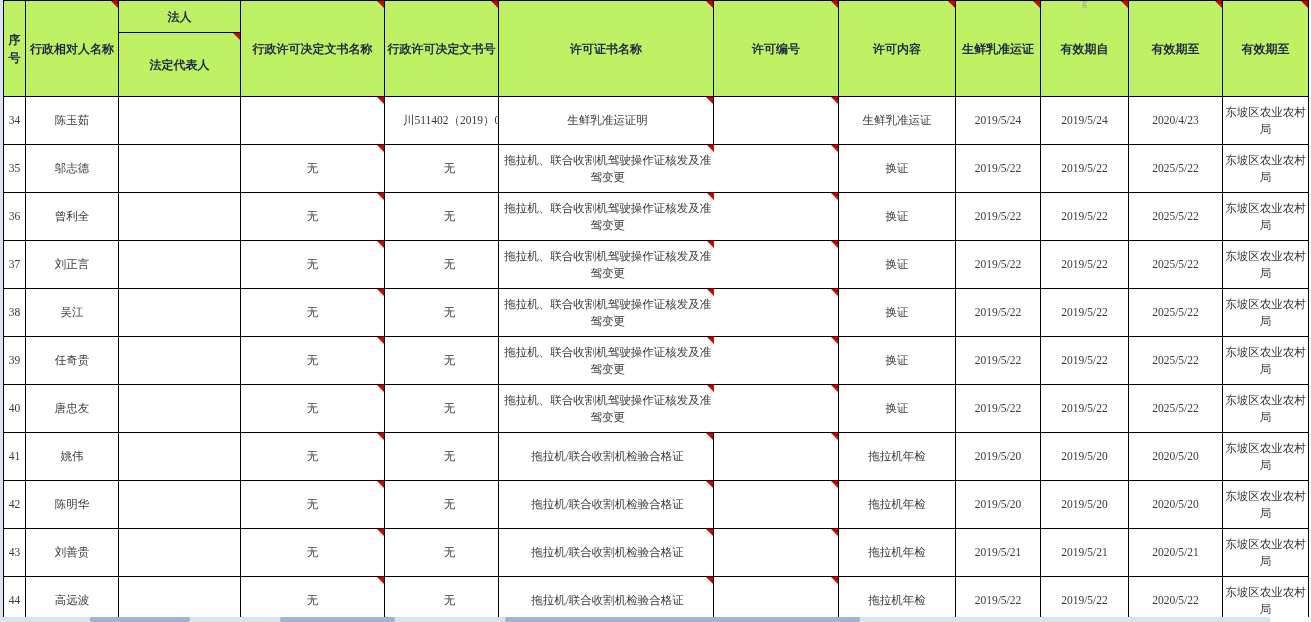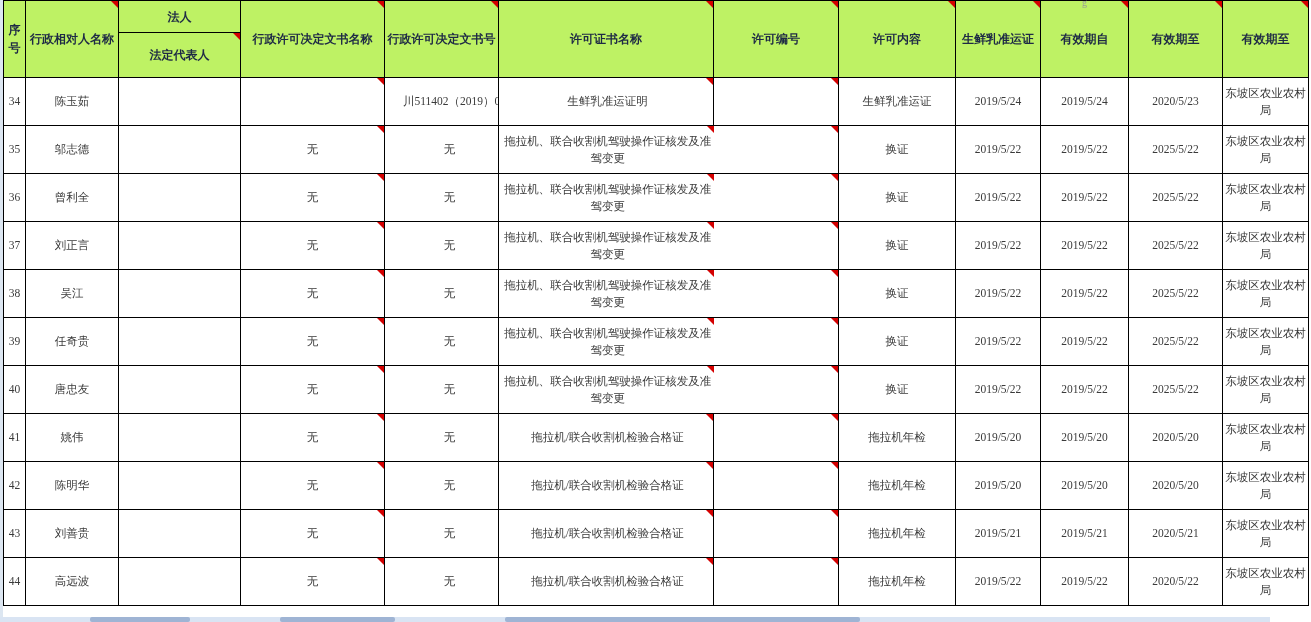--- a/index.html
+++ b/index.html
@@ -5,21 +5,21 @@
   html,body{margin:0;padding:0;background:#ffffff;}
   .page{position:relative;width:1311px;height:622px;background:#ffffff;overflow:hidden;
         font-family:"Liberation Sans",sans-serif;}
   .left-strip{position:absolute;left:0;top:0;width:3px;height:617px;background:#dce6f1;}
   .grid{position:absolute;left:3px;top:0;border-collapse:collapse;table-layout:fixed;width:1305px;}
   .grid th,.grid td{border:1px solid #000;position:relative;overflow:hidden;
         vertical-align:middle;padding:1px 2px;box-sizing:border-box;}
   .grid thead th{background:#bef264;color:#1e2a45;font-size:12px;font-weight:bold;
         text-align:center;line-height:1.5;}
   .grid thead tr.h1 th{height:32px;}
-  .grid thead tr.h2 th{height:45px;}
+  .grid thead tr.h2 th{height:64px;}
   th.c-docno-h{color:#ff0000;margin-left:48px;}
   th.c-seq-h{word-break:break-all;line-height:1.6;padding:8px 4px;}
   .grid tbody td{height:46px;font-family:"Liberation Serif","DejaVu Serif",serif;
         font-size:11.5px;color:#3a3a3a;text-align:center;line-height:1.45;}
   .grid tbody tr{height:48px;}
   td.c-docno{text-align:left;white-space:nowrap;padding-left:18px;}
   td.c-cert{text-align:left;padding-left:5px;}
   td.c-auth{word-break:break-all;padding:2px 2px;}
   td.no-right{border-right:none;}
   td.no-left{border-left:none;}
@@ -77,21 +77,21 @@
           <td class="c-no"><span>34</span></td>
           <td class="c-name"><span>陈玉茹</span></td>
           <td class="c-legal"><span></span></td>
           <td class="c-docname"><span></span><span class="tri"></span></td>
           <td class="c-docno"><span>川511402（2019）000</span></td>
           <td class="c-cert"><span>生鲜乳准运证明</span><span class="tri"></span></td>
           <td class="c-permitno"><span></span><span class="tri"></span></td>
           <td class="c-content"><span>生鲜乳准运证</span></td>
           <td class="c-date"><span>2019/5/24</span></td>
           <td class="c-date"><span>2019/5/24</span></td>
-          <td class="c-date"><span>2020/5/23</span></td>
+          <td class="c-date"><span>2020/4/23</span></td>
           <td class="c-auth"><span>东坡区农业农村局</span></td>
         </tr>
         <tr>
           <td class="c-no"><span>35</span></td>
           <td class="c-name"><span>邬志德</span></td>
           <td class="c-legal"><span></span></td>
           <td class="c-docname"><span>无</span><span class="tri"></span></td>
           <td class="c-docno"><span>无</span></td>
           <td class="c-cert no-right"><span>拖拉机、联合收割机驾驶操作证核发及准驾变更</span><span class="tri"></span></td>
           <td class="c-permitno no-left"><span></span><span class="tri"></span></td>

